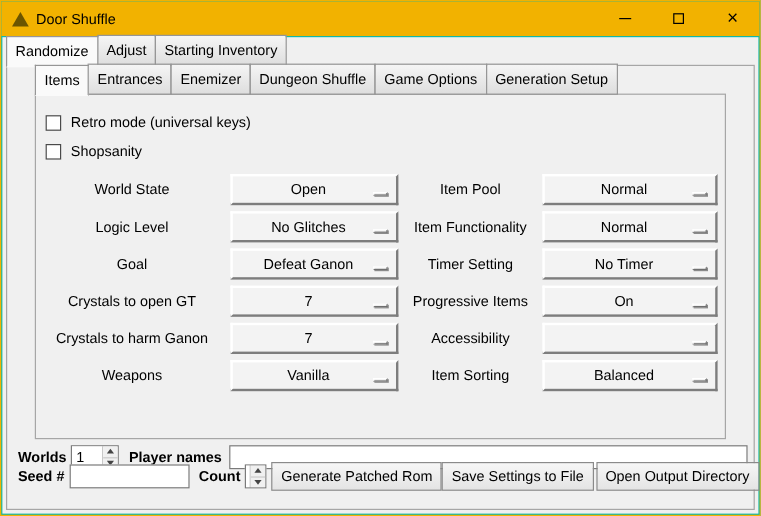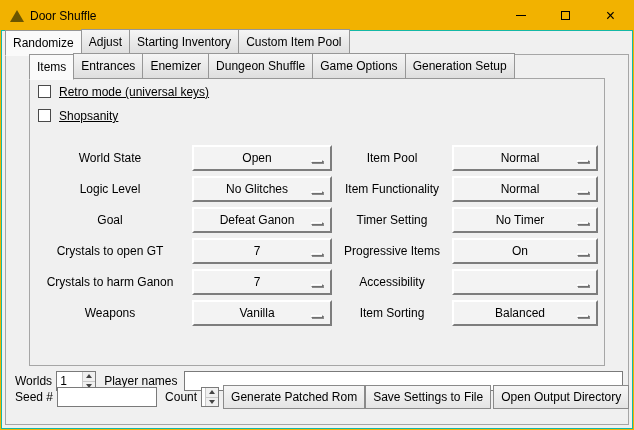--- a/index.html
+++ b/index.html
@@ -31,40 +31,40 @@
     border:1px solid #969696;margin-left:-1px;white-space:nowrap;cursor:default;}
   .tab:first-child{margin-left:0;}
   .tab.selected{height:21px;background:#fafafa;border-bottom:1px solid #fafafa;
     margin-bottom:-1px;position:relative;z-index:2;}
   
   .outer-pane{position:absolute;top:23px;left:3px;right:3px;bottom:3px;
     border:1px solid #a6a6a6;background:#f0f0f0;}
   .inner-pane{position:absolute;top:23px;left:23px;right:23px;height:288px;
     border:1px solid #a6a6a6;background:#f0f0f0;padding:6px 4px 0 6px;}
   
-  .cb-row{display:flex;align-items:flex-start;height:24px;margin-left:2px;cursor:default;text-decoration:underline;}
+  .cb-row{display:flex;align-items:flex-end;height:24px;margin-left:2px;cursor:default;}
   .cb-box{width:13px;height:13px;background:#fff;border:1px solid #4a4a4a;margin-right:8px;flex:0 0 auto;}
   
   .settings-grid{display:grid;margin-top:9px;
     grid-template-columns:148px 140px 104px 146px;column-gap:8px;
     grid-auto-rows:31px;align-items:center;}
   .fl{text-align:center;white-space:nowrap;}
   .dd{position:relative;height:26px;background:#f3f3f3;
     border-style:solid;border-width:2px;border-color:#ffffff #7d7d7d #7d7d7d #ffffff;
     display:flex;align-items:center;justify-content:center;cursor:default;}
   .ddv{padding-right:10px;white-space:nowrap;}
   .omi{position:absolute;right:7px;bottom:6px;width:12px;height:3px;background:#f0f0f0;
     border-top:1px solid #fff;border-left:1px solid #fff;
     border-right:1px solid #6f6f6f;border-bottom:1px solid #6f6f6f;
     box-shadow:1px 1px 0 #8a8a8a;}
   
   .b-row{position:absolute;left:5px;right:5px;display:flex;align-items:center;}
   .b-row1{bottom:32px;height:22px;}
   .b-row2{bottom:15px;height:24px;}
-  .lbl{white-space:nowrap;}
+  .lbl{white-space:nowrap;font-weight:bold;}
   .entry{height:20px;background:#fff;border:1px solid #7a7a7a;
     font-family:"Liberation Sans",sans-serif;font-size:12px;padding:0 3px;outline:none;}
   .spin{display:inline-flex;height:20px;background:#fff;border:1px solid #7a7a7a;width:40px;}
   .spin input{border:none;width:100%;min-width:0;font-family:"Liberation Sans",sans-serif;
     font-size:12px;padding:0 0 0 3px;outline:none;}
   .spin-arrows{display:flex;flex-direction:column;width:13px;flex:0 0 auto;border-left:1px solid #c8c8c8;}
   .spin-btn{flex:1;display:flex;align-items:center;justify-content:center;background:#f0f0f0;cursor:default;}
   .spin-btn + .spin-btn{border-top:1px solid #c8c8c8;}
   .tri-up{width:0;height:0;border-left:3px solid transparent;border-right:3px solid transparent;
     border-bottom:4px solid #444;}
@@ -95,21 +95,20 @@
       <span class="close-glyph">×</span>
     </div>
   </div>
 
   <div class="body">
 
     <div class="tabrow tabrow-outer">
       <div class="tab selected">Randomize</div>
       <div class="tab">Adjust</div>
       <div class="tab">Starting Inventory</div>
-      <div class="tab">Custom Item Pool</div>
     </div>
 
     <div class="outer-pane">
 
       <div class="tabrow tabrow-inner">
         <div class="tab selected">Items</div>
         <div class="tab">Entrances</div>
         <div class="tab">Enemizer</div>
         <div class="tab">Dungeon Shuffle</div>
         <div class="tab">Game Options</div>

